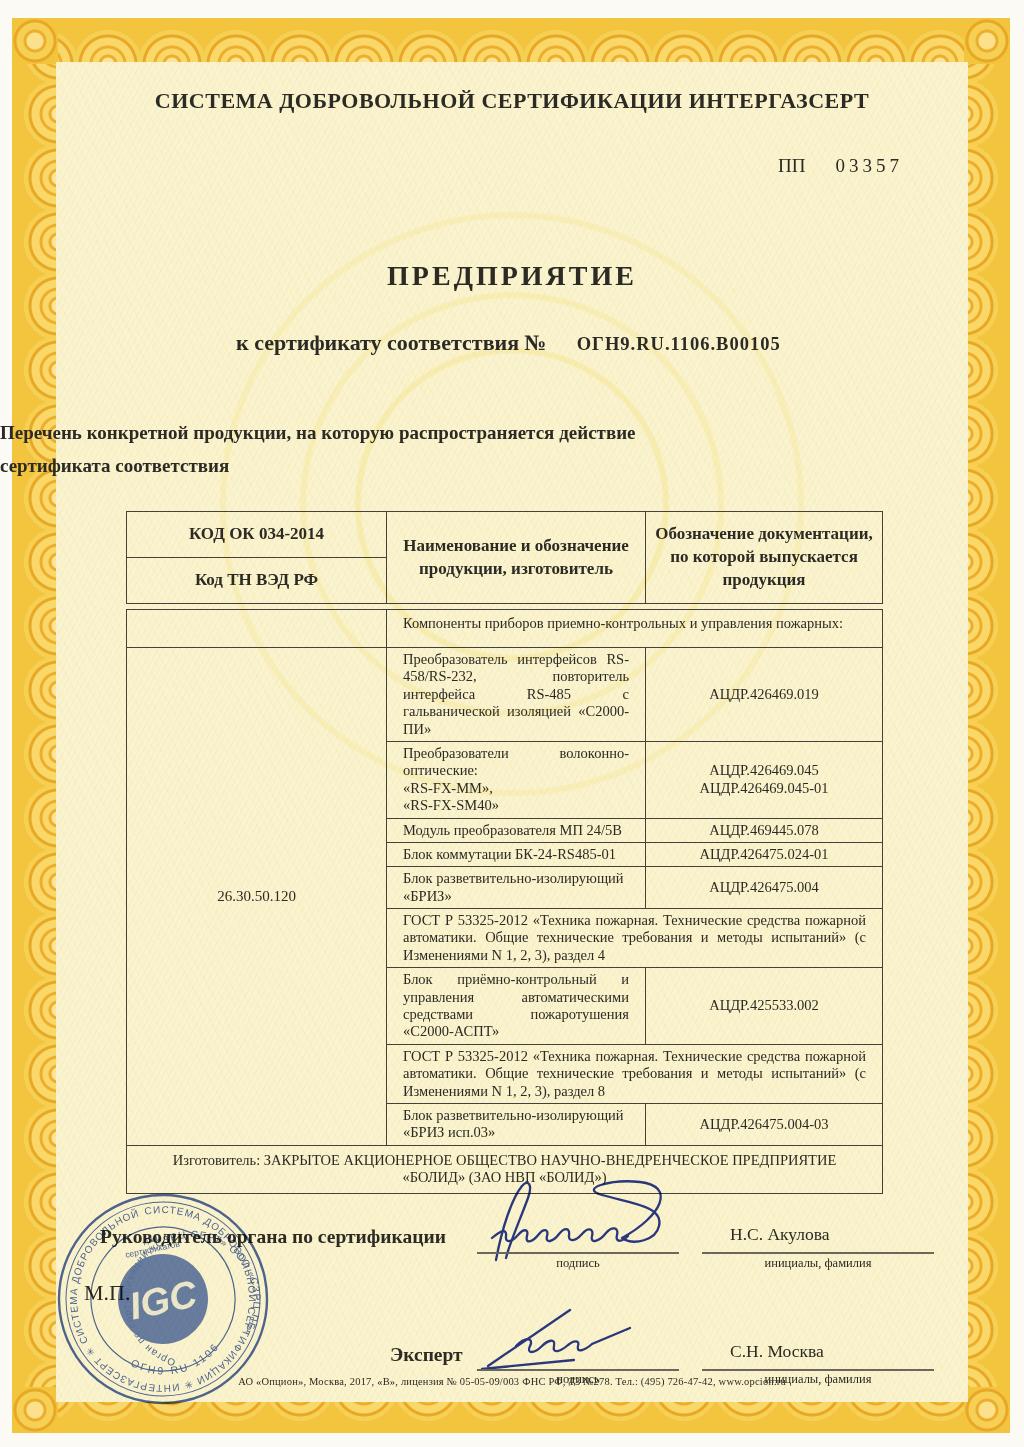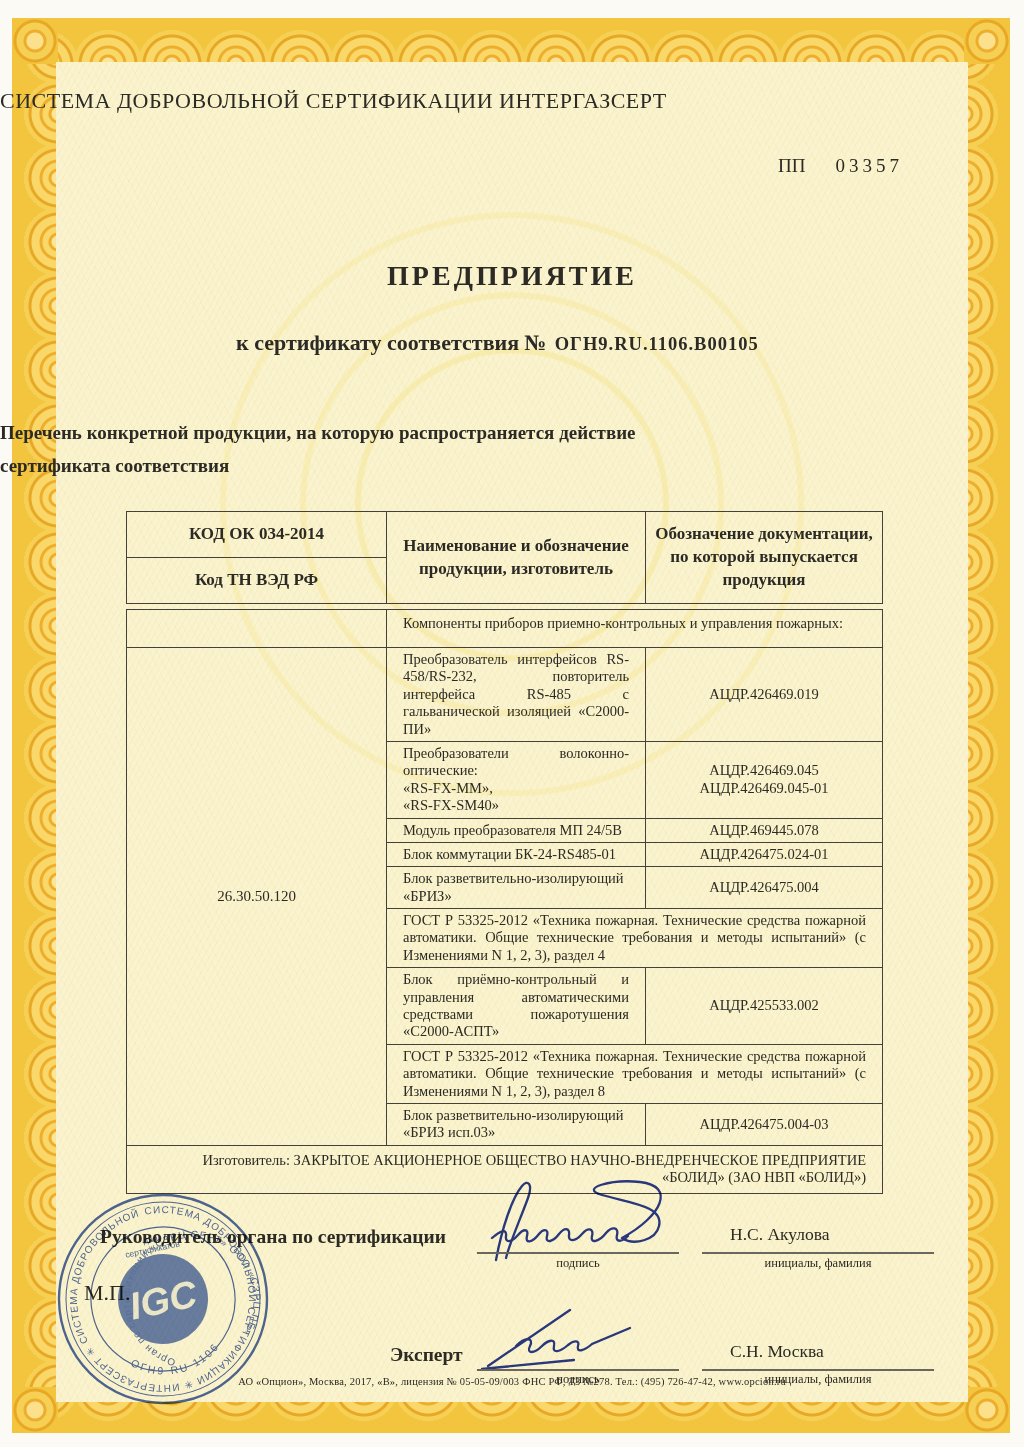--- a/index.html
+++ b/index.html
@@ -17,42 +17,42 @@
   .bc-tl{top:0;left:0}.bc-tr{top:0;right:0}.bc-bl{bottom:0;left:0}.bc-br{bottom:0;right:0}
   
   .paper{position:absolute;top:62px;left:56px;right:56px;bottom:45px;
     background-color:#faf3cf;
     background-image:
       radial-gradient(circle at 50% 33%,rgba(250,242,190,0) 0 150px,rgba(245,230,150,.55) 152px 156px,rgba(250,244,205,0) 158px 205px,rgba(245,230,150,.45) 207px 211px,rgba(250,244,205,0) 213px 285px,rgba(245,230,150,.4) 287px 291px,rgba(250,244,205,0) 293px),
       repeating-linear-gradient(118deg,rgba(233,206,110,.14) 0 1px,rgba(0,0,0,0) 1px 5px),
       repeating-linear-gradient(62deg,rgba(233,206,110,.10) 0 1px,rgba(0,0,0,0) 1px 7px);}
   
   .abs{position:absolute;}
-  .system-title{top:88px;left:0;right:0;text-align:left;font-size:22px;font-weight:normal;letter-spacing:.5px;}
+  .system-title{top:88px;left:0;right:0;text-align:center;font-size:22px;font-weight:bold;letter-spacing:.5px;}
   .form-number{top:155px;left:778px;font-size:19px;display:flex;gap:30px;}
   .form-number .num{letter-spacing:4px;}
   .doc-title{top:260px;left:0;right:0;text-align:center;font-size:28px;font-weight:bold;letter-spacing:3px;}
-  .subtitle{top:330px;left:236px;display:flex;align-items:baseline;gap:8px;}
+  .subtitle{top:330px;left:236px;display:flex;align-items:baseline;gap:30px;}
   .subtitle .pre{font-size:22px;font-weight:bold;}
   .subtitle .cert-no{font-size:18.5px;font-weight:bold;letter-spacing:1px;}
   .description{top:416px;left:0;right:0;font-size:19px;font-weight:bold;line-height:1.75;white-space:pre-line;}
   
   table{border-collapse:collapse;table-layout:fixed;}
   .tbl{position:absolute;left:126px;width:756px;}
   .tbl td,.tbl th{border:1.5px solid #44413a;font-weight:normal;}
   .hdr-tbl{top:511px;height:92px;}
   .hdr-tbl th{font-size:17px;font-weight:bold;text-align:center;vertical-align:middle;padding:2px 6px;line-height:1.35;}
   .body-tbl{top:609px;}
   .body-tbl td{font-size:14.5px;line-height:1.2;padding:3px 16px;vertical-align:middle;}
   td.section-cell{text-align:left;vertical-align:top;padding-top:5px;}
   td.code-cell{text-align:center;font-size:15px;}
   td.name-cell{text-align:justify;white-space:pre-line;}
   td.doc-cell{text-align:center;white-space:pre-line;}
   td.gost-cell{text-align:justify;}
-  td.mfr-cell{text-align:right;vertical-align:top;padding-top:6px;}
+  td.mfr-cell{text-align:center;vertical-align:top;padding-top:6px;}
   
   .sig-label{font-size:19.5px;font-weight:bold;}
   .sig-name{font-size:17.5px;font-weight:normal;}
   .sig-line{height:1.5px;background:#6a675e;}
   .sig-caption{font-size:12.5px;text-align:center;}
   .mp{top:1280px;left:84px;font-size:22px;}
   .fineprint{top:1376px;left:0;right:0;text-align:center;font-size:10.5px;letter-spacing:.2px;}
   .ink{position:absolute;mix-blend-mode:multiply;}
   .stamp{position:absolute;top:1188px;left:52px;transform:rotate(-12deg);opacity:.9;mix-blend-mode:multiply;}
 </style>

